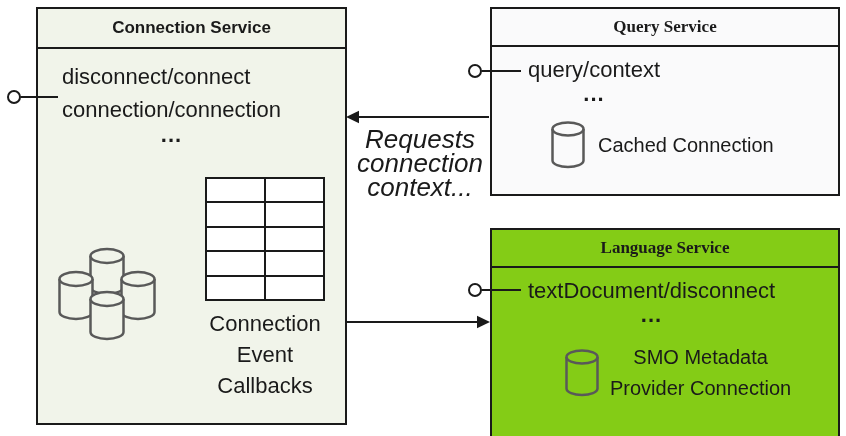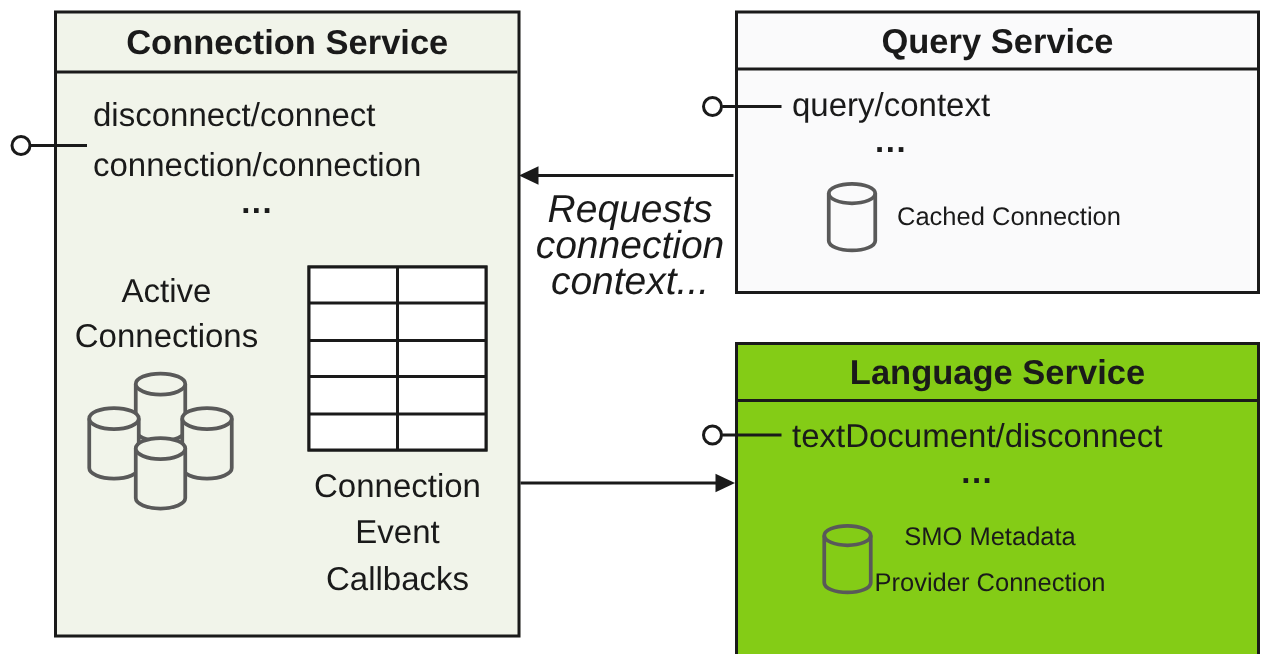--- a/index.html
+++ b/index.html
@@ -1,63 +1,61 @@
 <!DOCTYPE html>
 <html><head>
 <meta charset="utf-8">
 <style>
   html,body{margin:0;padding:0;background:#ffffff;}
   .canvas{position:relative;width:846px;height:436px;background:#ffffff;
     font-family:"Liberation Sans","DejaVu Sans",sans-serif;color:#1a1a1a;overflow:hidden;}
   .box{position:absolute;border:2px solid #1a1a1a;box-sizing:border-box;}
-  .box-title{font-weight:bold;font-size:23px;text-align:center;border-bottom:2px solid #1a1a1a;}
+  .box-title{font-weight:bold;font-size:17px;text-align:center;border-bottom:2px solid #1a1a1a;}
   .conn{left:36px;top:7px;width:311px;height:418px;background:#f1f4ea;}
   .conn .box-title{height:38px;line-height:38px;}
   .query{left:490px;top:7px;width:350px;height:189px;background:#fafafb;}
   .lang{left:490px;top:228px;width:350px;height:224px;background:#84cc16;}
-  .query .box-title,.lang .box-title{height:36px;line-height:36px;}
+  .query .box-title,.lang .box-title{height:36px;line-height:36px;font-family:Liberation Serif, serif;}
   .methods{display:inline-block;font-size:22px;line-height:33px;margin:11px 0 0 24px;}
   .query .methods,.lang .methods{margin:8px 0 0 36px;line-height:30px;}
   .m-line{white-space:nowrap;}
   .m-ellipsis{text-align:center;line-height:18px;font-size:22px;font-weight:bold;letter-spacing:1px;}
   .active-label{position:absolute;left:2px;top:170px;width:142px;text-align:center;
     font-size:22px;line-height:30px;}
   .cluster-svg{position:absolute;left:16px;top:233px;}
   .cb-table{position:absolute;left:167px;top:168px;width:120px;height:124px;display:grid;
     grid-template-columns:1fr 1fr;grid-auto-rows:1fr;gap:2px;background:#1a1a1a;
     border:2px solid #1a1a1a;box-sizing:border-box;}
   .cb-table>div{background:#ffffff;}
   .cb-label{position:absolute;left:152px;top:299px;width:150px;text-align:center;
     font-size:22px;line-height:31px;}
   .db-row{position:absolute;display:flex;align-items:center;}
   .query .db-row{left:58px;top:112px;gap:12px;}
-  .lang .db-row{left:55px;top:112px;gap:0;}
-  .db-label{font-size:17px;}
+  .lang .db-row{left:72px;top:112px;gap:10px;}
+  .db-label{font-size:20px;}
   .lang .db-label{text-align:center;line-height:31px;}
   .preline{white-space:pre-line;}
   .arrow-label{position:absolute;font-style:italic;font-size:26px;line-height:24px;
     text-align:center;white-space:pre-line;}
   .requests-label{left:350px;top:127px;width:140px;}
   .sent-label{left:343px;top:331px;width:150px;}
   .overlay{position:absolute;left:0;top:0;z-index:5;pointer-events:none;}
 </style>
 </head>
 <body>
 
 <div class="canvas">
 
   <div class="box conn">
     <div class="box-title">Connection Service</div>
     <div class="methods">
       <div class="m-line">disconnect/connect</div>
       <div class="m-line">connection/connection</div>
       <div class="m-ellipsis">...</div>
     </div>
-    <div class="active-label preline">Active
-Connections</div>
 
     <svg class="cluster-svg" width="105" height="100" viewBox="0 0 105 100">
       <g stroke="#595959" stroke-width="2.5" fill="#f1f4ea">
 
         <path d="M36.5 14 L36.5 45 A16.5 7 0 0 0 69.5 45 L69.5 14"></path>
         <ellipse cx="53" cy="14" rx="16.5" ry="7"></ellipse>
 
         <path d="M5.5 37 L5.5 70 A16.5 7 0 0 0 38.5 70 L38.5 37"></path>
         <ellipse cx="22" cy="37" rx="16.5" ry="7"></ellipse>
 

